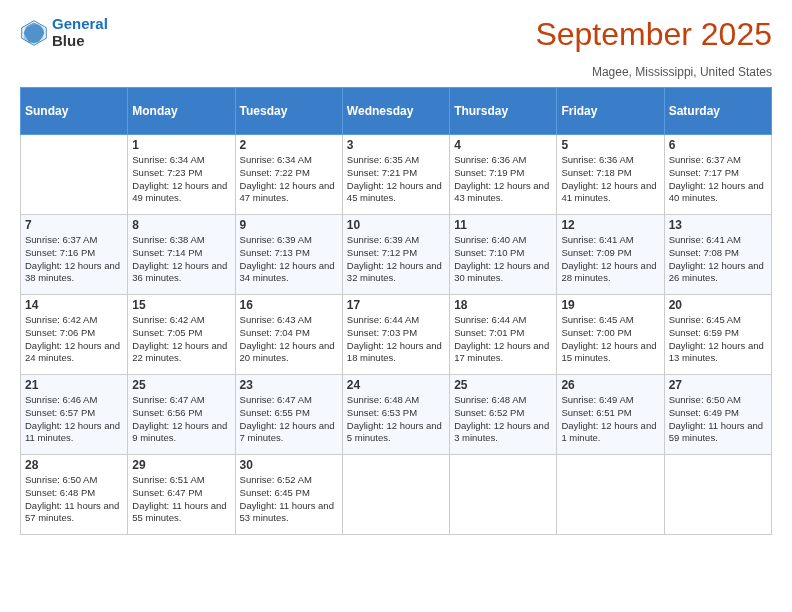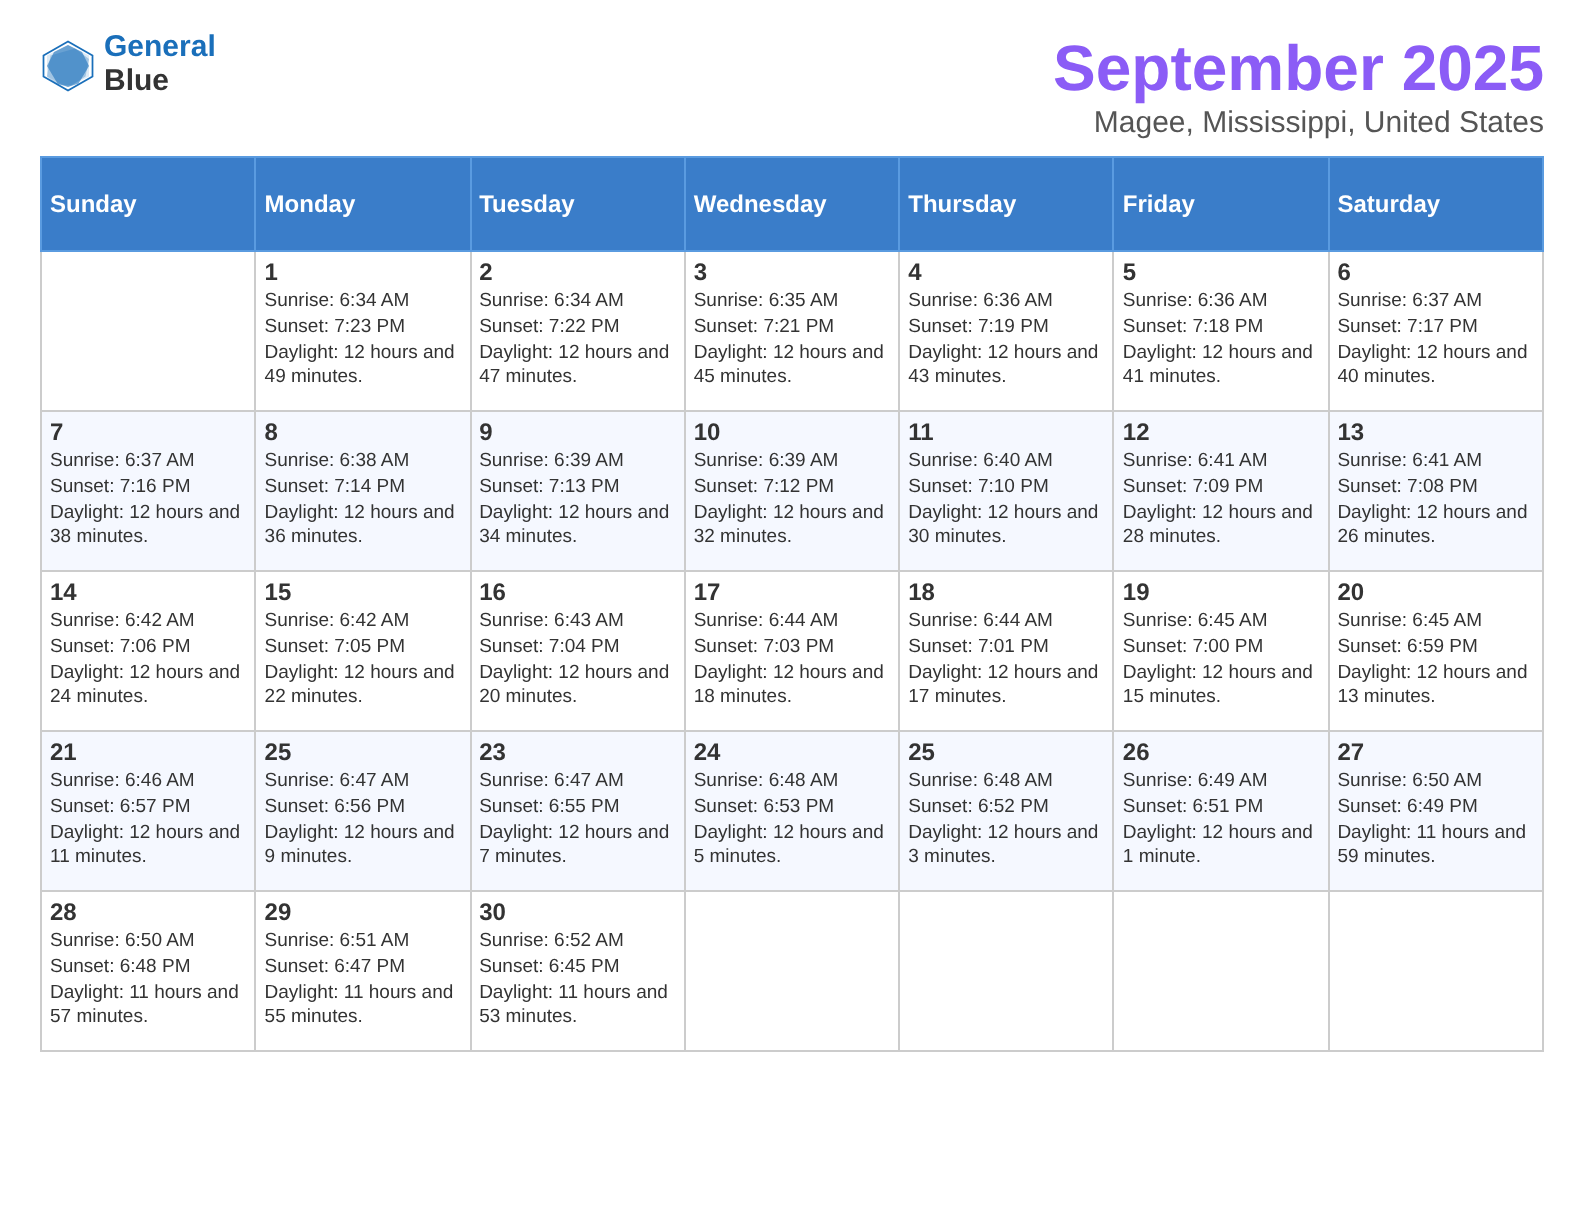--- a/index.html
+++ b/index.html
@@ -39,26 +39,27 @@
     }
     .logo-icon {
       width: 28px;
       height: 28px;
     }
     .title-block {
       text-align: right;
     }
     .month-title {
       font-size: 32px;
-      color: #8b5cf6;
-      font-weight: bold;
+      color: #c2410c;
+      font-weight: normal;
     }
     .location-title {
-      font-size: 15px;
+      font-size: 12px;
       color: #555;
+      margin-top: 12px;
     }
     .calendar-table {
       width: 100%;
       border-collapse: collapse;
       flex: 1;
     }
     .calendar-table thead tr th {
       background-color: #3a7dc9;
       color: #fff;
       font-size: 12px;

